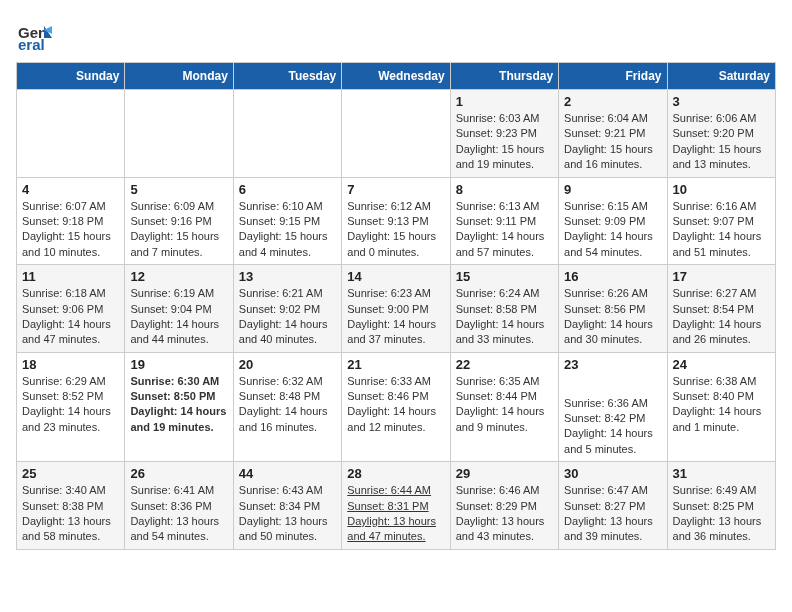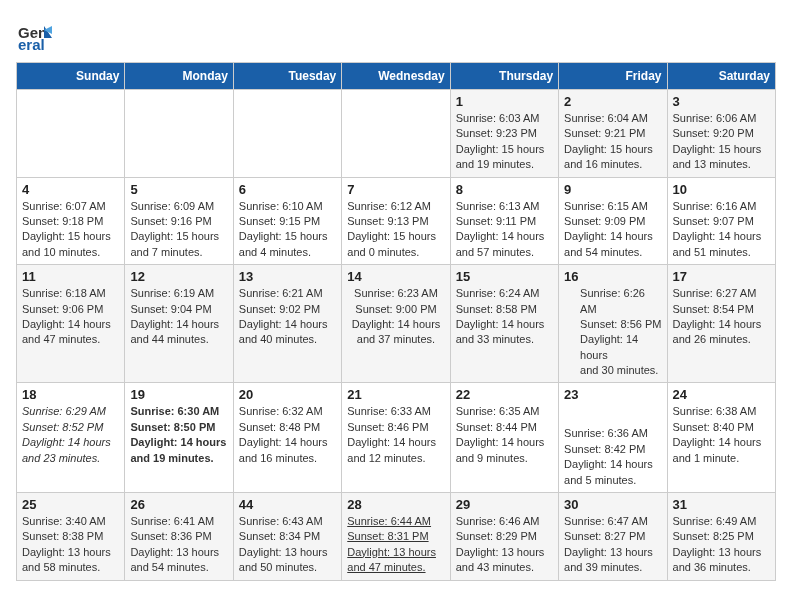--- a/index.html
+++ b/index.html
@@ -224,51 +224,51 @@
         </td>
         <td>
           <span class="day-num">13</span>
           <div class="day-info" style="white-space: pre-line;">Sunrise: 6:21 AM
 Sunset: 9:02 PM
 Daylight: 14 hours
 and 40 minutes.</div>
         </td>
         <td>
           <span class="day-num">14</span>
-          <div class="day-info" style="white-space: pre-line; text-align: center;">Sunrise: 6:23 AM
+          <div class="day-info" style="white-space: pre-line;">Sunrise: 6:23 AM
 Sunset: 9:00 PM
 Daylight: 14 hours
 and 37 minutes.</div>
         </td>
         <td>
           <span class="day-num">15</span>
           <div class="day-info" style="white-space: pre-line;">Sunrise: 6:24 AM
 Sunset: 8:58 PM
 Daylight: 14 hours
 and 33 minutes.</div>
         </td>
         <td>
           <span class="day-num">16</span>
-          <div class="day-info" style="white-space: pre-line; margin-left: 16px;">Sunrise: 6:26 AM
+          <div class="day-info" style="white-space: pre-line;">Sunrise: 6:26 AM
 Sunset: 8:56 PM
 Daylight: 14 hours
 and 30 minutes.</div>
         </td>
         <td>
           <span class="day-num">17</span>
           <div class="day-info" style="white-space: pre-line;">Sunrise: 6:27 AM
 Sunset: 8:54 PM
 Daylight: 14 hours
 and 26 minutes.</div>
         </td>
       </tr>
       <tr>
         <td>
           <span class="day-num">18</span>
-          <div class="day-info" style="white-space: pre-line; font-style: italic;">Sunrise: 6:29 AM
+          <div class="day-info" style="white-space: pre-line;">Sunrise: 6:29 AM
 Sunset: 8:52 PM
 Daylight: 14 hours
 and 23 minutes.</div>
         </td>
         <td>
           <span class="day-num">19</span>
           <div class="day-info" style="white-space: pre-line; font-weight: bold;">Sunrise: 6:30 AM
 Sunset: 8:50 PM
 Daylight: 14 hours
 and 19 minutes.</div>

